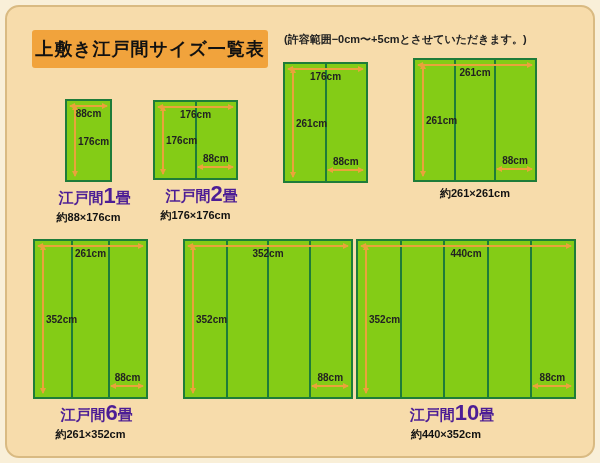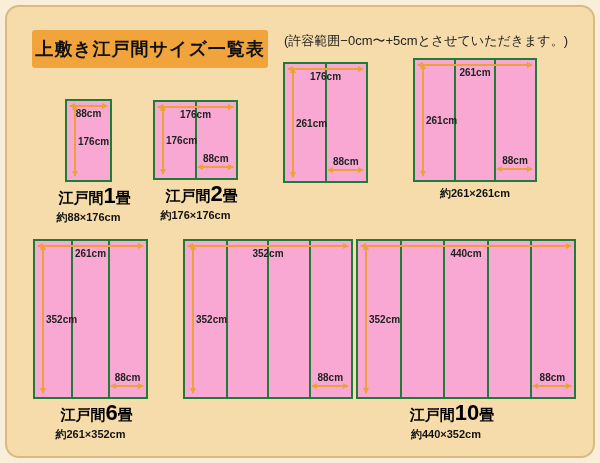--- a/index.html
+++ b/index.html
@@ -15,26 +15,26 @@
   }
   .title-box{
     position:absolute;left:32px;top:30px;width:236px;height:38px;
     background:#f1a33c;border-radius:3px;
     display:flex;align-items:center;justify-content:center;
     font-size:18px;font-weight:bold;letter-spacing:1px;color:#111;
     white-space:nowrap;
   }
   .note{
     position:absolute;left:284px;top:32px;
-    font-size:13px;font-weight:normal;color:#222;white-space:nowrap;
+    font-size:11px;font-weight:bold;color:#222;white-space:nowrap;
   }
   .diagram{position:absolute;}
   .mat{
     position:relative;
-    background:#f9a8d4;border:2px solid #1e7c39;box-sizing:border-box;
+    background:#84cc16;border:2px solid #1e7c39;box-sizing:border-box;
   }
   .divider{
     position:absolute;top:0;bottom:0;width:2px;margin-left:-1px;
     background:#1e7c39;
   }
   .h-arrow{position:absolute;height:2px;background:#eaa33b;}
   .h-arrow::before{
     content:"";position:absolute;left:-1px;top:-2.5px;width:0;height:0;
     border-top:3.5px solid transparent;border-bottom:3.5px solid transparent;
     border-right:6px solid #eaa33b;
@@ -62,21 +62,21 @@
     position:absolute;font-size:10px;font-weight:bold;color:#222;
     white-space:nowrap;
   }
   .lbl-top{top:7px;left:0;right:0;text-align:center;}
   .lbl-left{left:11px;top:50%;transform:translateY(-50%);}
   .lbl-bottom{bottom:14px;right:0;text-align:center;}
   .caption{
     position:relative;left:50%;transform:translateX(-50%);
     width:max-content;text-align:center;margin-top:4px;white-space:nowrap;
   }
-  .cap-name{font-size:15px;font-weight:bold;color:#000000;line-height:20px;margin-left:12px;}
+  .cap-name{font-size:15px;font-weight:bold;color:#4c1d95;line-height:20px;margin-left:12px;}
   .cap-num{font-size:22px;}
   .cap-size{font-size:11px;font-weight:bold;margin-top:2px;color:#111;}
 </style>
 </head>
 <body>
 
 <div class="card"></div>
 
 <div class="title-box">上敷き江戸間サイズ一覧表</div>
 <div class="note">(許容範囲−0cm〜+5cmとさせていただきます。)</div>

